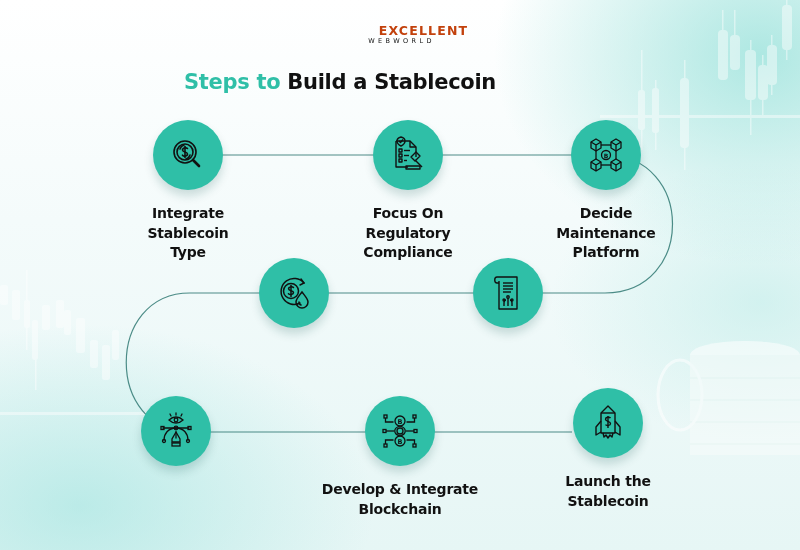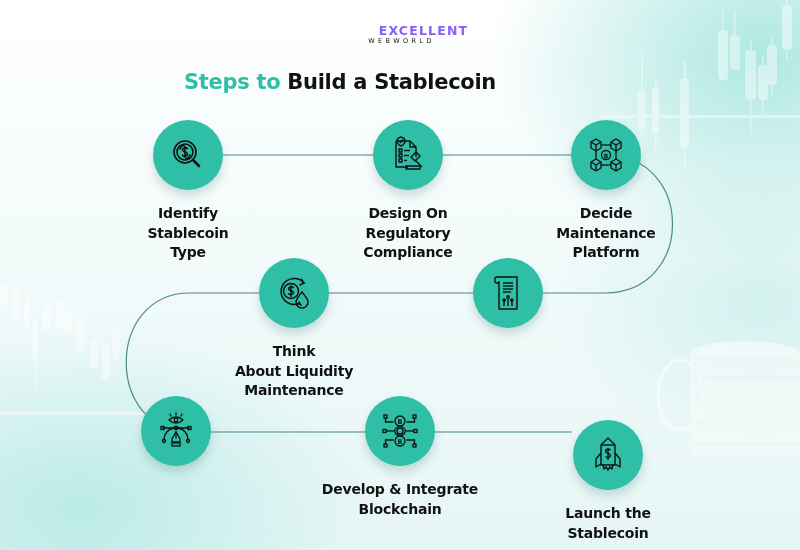--- a/index.html
+++ b/index.html
@@ -10,21 +10,21 @@
       background:
         radial-gradient(ellipse 420px 260px at 10% 92%, rgba(150,225,220,0.55), rgba(150,225,220,0) 70%),
         radial-gradient(ellipse 380px 300px at 95% 10%, rgba(140,222,214,0.7), rgba(140,222,214,0) 70%),
         radial-gradient(ellipse 300px 200px at 95% 55%, rgba(190,236,232,0.6), rgba(190,236,232,0) 70%),
         linear-gradient(180deg, #ffffff 0%, #f4fbfb 40%, #e6f6f5 100%);
     }
     .bg-deco { position: absolute; left: 0; top: 0; width: 800px; height: 550px; pointer-events: none; }
     .logo { position: absolute; top: 24px; left: 0; width: 800px; text-align: center; }
     .logo-top {
       font-family: "DejaVu Sans", sans-serif; font-weight: bold; font-size: 12.5px;
-      letter-spacing: 1.2px; color: #8b5cf6; line-height: 13px; margin-left: 47px;
+      letter-spacing: 1.2px; color: #c2410c; line-height: 13px; margin-left: 47px;
     }
     .logo-bottom {
       font-family: "DejaVu Sans", sans-serif; font-size: 6.5px; letter-spacing: 3.4px;
       color: #111; line-height: 9px; padding-left: 3px;
     }
     .title {
       position: absolute; top: 70px; left: 0; width: 680px; text-align: center;
       font-family: "DejaVu Sans", sans-serif; font-weight: bold; font-size: 21px; color: #111;
       letter-spacing: -0.3px;
     }
@@ -114,21 +114,21 @@
     <svg viewBox="0 0 40 40" fill="none" stroke="#111" stroke-width="1.6" stroke-linecap="round">
       <circle cx="17" cy="17" r="11"></circle>
         <circle cx="17" cy="17" r="8"></circle>
       <path d="M12 14 a6 6 0 0 1 4 -4"></path>
         <path d="M22 20 a6 6 0 0 1 -4 4"></path>
       <path d="M19.5 13.5 c-1-1-5-1-5 1.5 c0 2.5 5 1.5 5 4 c0 2.5-4 2.5-5 1.2"></path>
       <line x1="17" y1="11.5" x2="17" y2="22.5"></line>
       <line x1="25" y1="25" x2="31" y2="31" stroke-width="2.6"></line>
     </svg>
   </div>
-  <div class="label">Identify
+  <div class="label">Integrate
 Stablecoin
 Type</div>
 </div>
 
 <div class="step" style="left:318px; top:120px;">
   <div class="circle">
     <svg viewBox="0 0 40 40" fill="none" stroke="#111" stroke-width="1.4" stroke-linejoin="round">
       <path d="M8 6 h14 l6 6 v10"></path>
         <path d="M8 6 v26 h12"></path>
         <path d="M22 6 v6 h6"></path>
@@ -138,21 +138,21 @@
         <line x1="16" y1="15.5" x2="22" y2="15.5"></line>
       <rect x="11" y="19" width="3" height="3"></rect>
         <line x1="16" y1="20.5" x2="21" y2="20.5"></line>
       <rect x="11" y="24" width="3" height="3"></rect>
         <line x1="16" y1="25.5" x2="19" y2="25.5"></line>
       <path d="M23 22 l5 -5 l4 4 l-5 5z"></path>
         <line x1="27" y1="25" x2="34" y2="32"></line>
       <path d="M18 34 h14 v-3 h-14z"></path>
     </svg>
   </div>
-  <div class="label">Design On
+  <div class="label">Focus On
 Regulatory
 Compliance</div>
 </div>
 
 <div class="step" style="left:516px; top:120px;">
   <div class="circle">
     <svg viewBox="0 0 40 40" fill="none" stroke="#111" stroke-width="1.3" stroke-linejoin="round">
       <path d="M5 7 l5-3 l5 3 v6 l-5 3 l-5-3z"></path>
         <path d="M5 7 l5 3 l5-3 M10 10 v6"></path>
       <path d="M25 7 l5-3 l5 3 v6 l-5 3 l-5-3z"></path>
@@ -198,23 +198,20 @@
     <svg viewBox="0 0 40 40" fill="none" stroke="#111" stroke-width="1.5" stroke-linecap="round">
       <path d="M30 10 a13 13 0 1 0 -4 20"></path>
         <path d="M27 6 l3 4 l-4 2"></path>
       <circle cx="17" cy="18" r="7.5"></circle>
       <path d="M19.5 14.5 c-1-1-5-1-5 1.3 c0 2.4 5 1.4 5 3.8 c0 2.3-4 2.3-5 1.1"></path>
       <line x1="17" y1="12.5" x2="17" y2="23.5"></line>
       <path d="M28 19 c-3 4 -6 7 -6 10 a6 6 0 0 0 12 0 c0-3 -3-6 -6-10z"></path>
       <path d="M25 29 a3 3 0 0 0 2 3"></path>
     </svg>
   </div>
-  <div class="label">Think
-About Liquidity
-Maintenance</div>
 </div>
 
 <div class="step" style="left:86px; top:396px;">
   <div class="circle">
     <svg viewBox="0 0 40 40" fill="none" stroke="#111" stroke-width="1.3" stroke-linecap="round">
       <path d="M13 9 c4-4 10-4 14 0 c-4 4 -10 4 -14 0z"></path>
         <circle cx="20" cy="9" r="1.8"></circle>
       <line x1="20" y1="2" x2="20" y2="4"></line>
         <line x1="14" y1="3" x2="15" y2="5"></line>
         <line x1="26" y1="3" x2="25" y2="5"></line>
@@ -254,21 +251,21 @@
       <path d="M5.5 33 v-4 h8"></path>
         <path d="M34.5 33 v-4 h-8"></path>
       <line x1="6" y1="20" x2="14" y2="20"></line>
         <line x1="26" y1="20" x2="34" y2="20"></line>
     </svg>
   </div>
   <div class="label">Develop &amp; Integrate
 Blockchain</div>
 </div>
 
-<div class="step" style="left:518px; top:420px;">
+<div class="step" style="left:518px; top:388px;">
   <div class="circle">
     <svg viewBox="0 0 40 40" fill="none" stroke="#111" stroke-width="1.4" stroke-linejoin="round">
       <path d="M20 3 l7 7 v20 h-14 v-20z"></path>
         <line x1="13" y1="10" x2="27" y2="10"></line>
       <path d="M13 18 l-5 6 v8 l5 -3"></path>
         <path d="M27 18 l5 6 v8 l-5 -3"></path>
       <path d="M15 30 l1 4 l2 -2 l2 3 l2 -3 l2 2 l1 -4"></path>
       <path d="M22.5 15 c-1-1.2-5-1.2-5 1.2 c0 2.6 5 1.6 5 4.2 c0 2.5-4 2.5-5 1.2"></path>
       <line x1="20" y1="13" x2="20" y2="25"></line>
     </svg>

